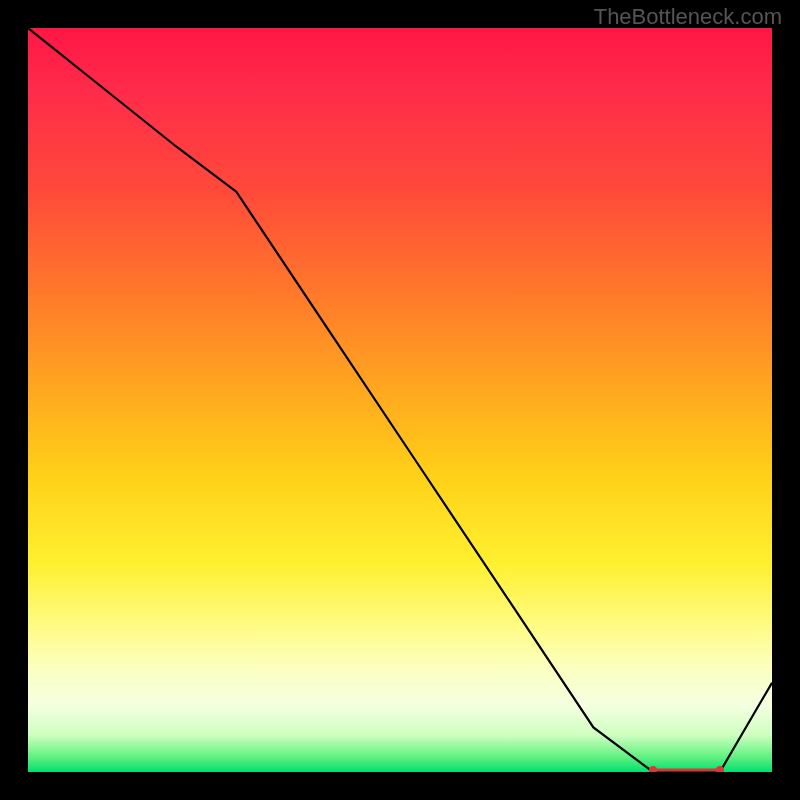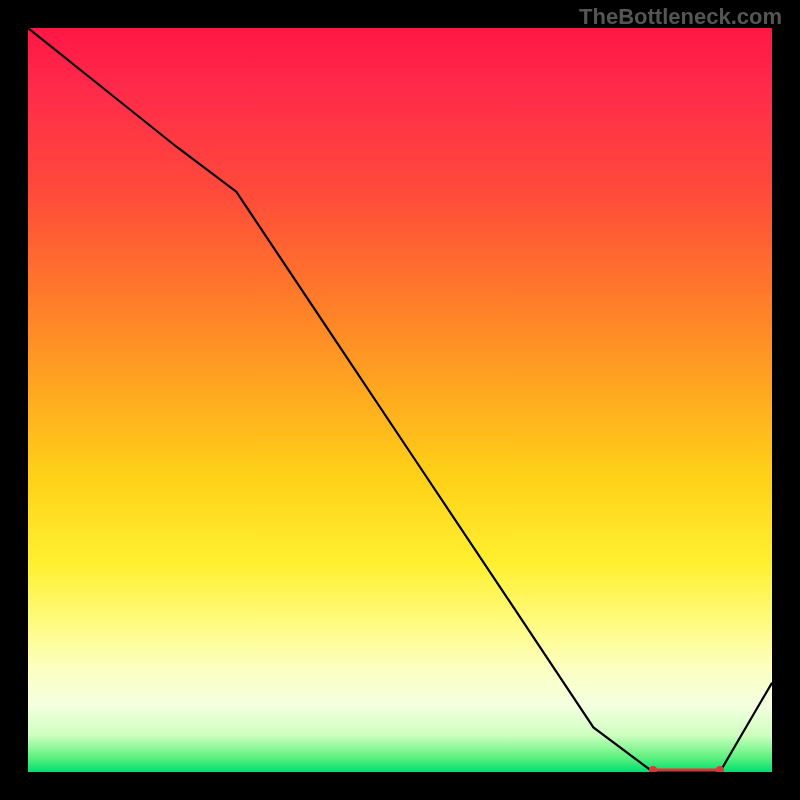--- a/index.html
+++ b/index.html
@@ -10,21 +10,21 @@
     position: relative;
     overflow: hidden;
     font-family: Arial, sans-serif;
   }
   .watermark {
     position: absolute;
     top: 4px;
     right: 18px;
     color: #555;
     font-size: 22px;
-    font-weight: bold;
+    font-weight: normal;
     z-index: 10;
     text-align: center;
   }
   .plot-area {
     position: absolute;
     left: 28px;
     top: 28px;
     width: 744px;
     height: 744px;
     overflow: hidden;

